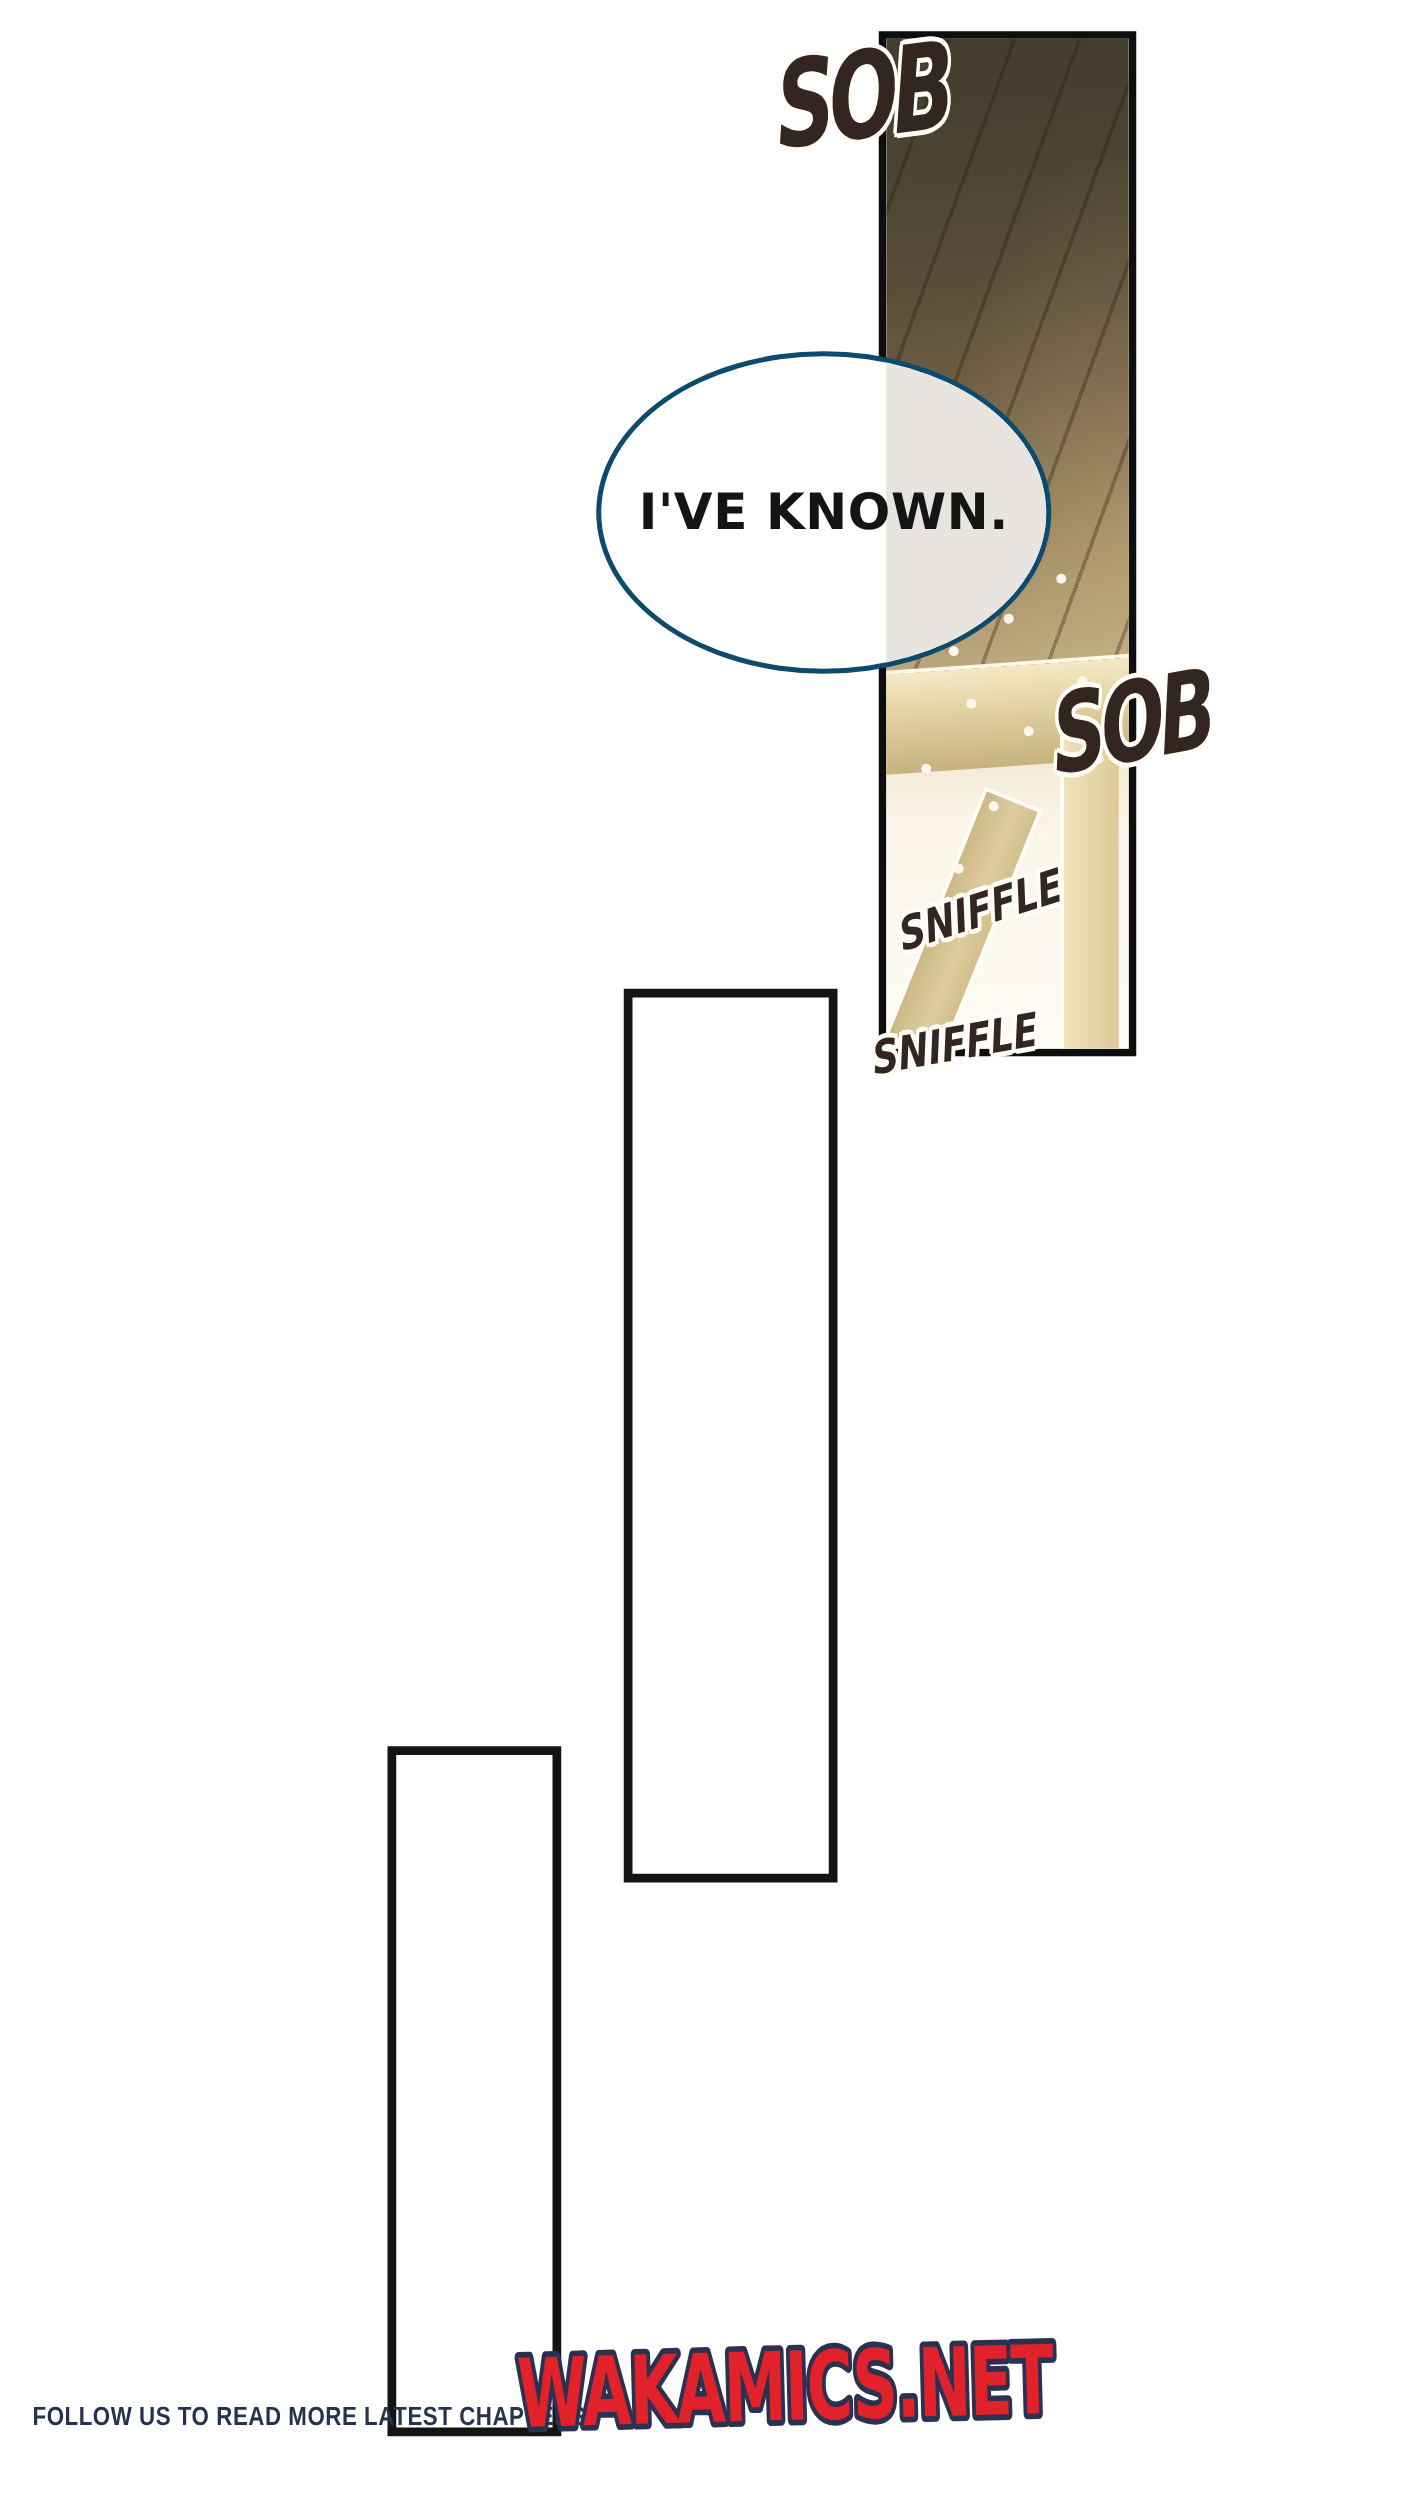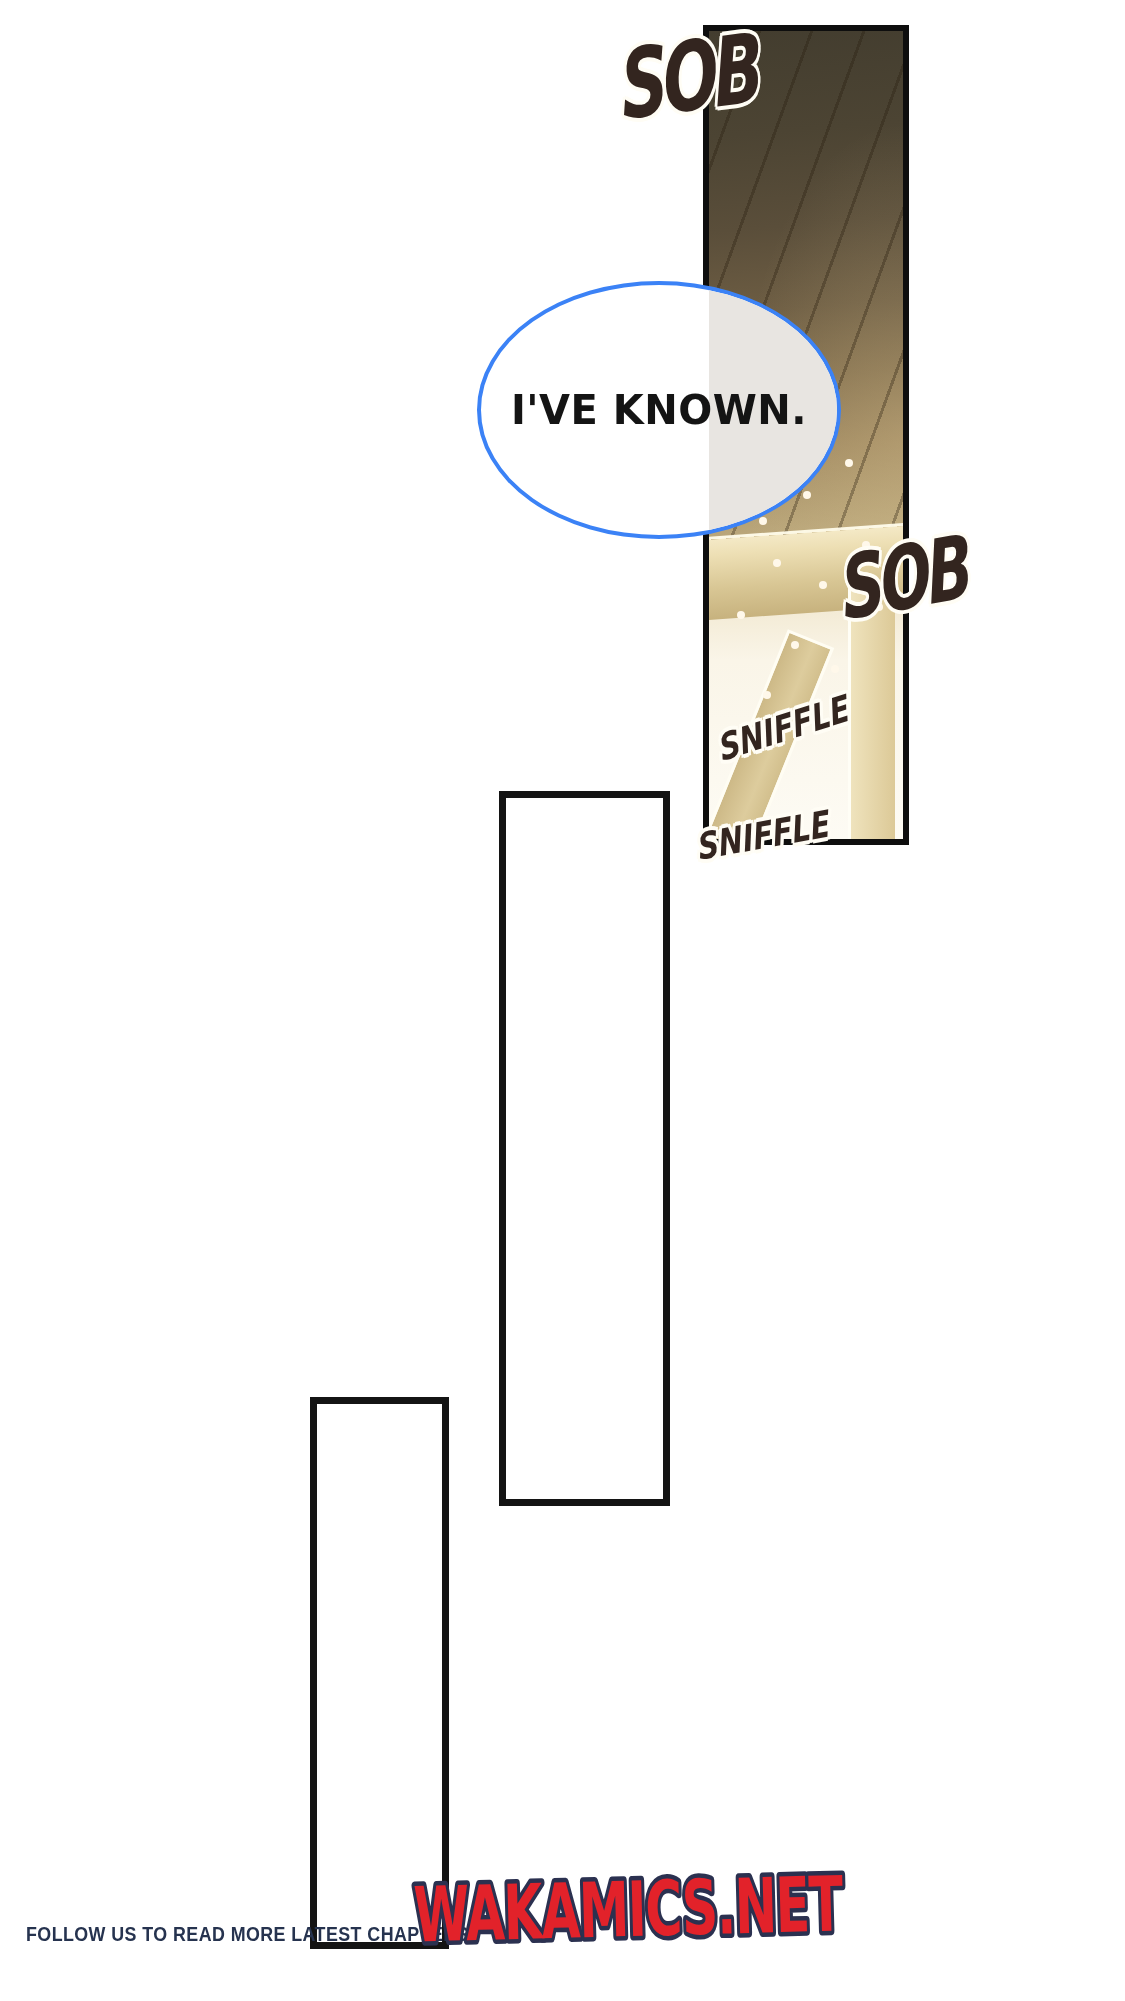--- a/index.html
+++ b/index.html
@@ -52,21 +52,21 @@
     box-shadow:
       18px 440px 0 2px #fff8ea, 52px 488px 0 2px #fff8ea, 96px 462px 0 2px #fff8ea,
       138px 430px 0 2px #fff8ea, 66px 530px 0 2px #fff8ea, 112px 552px 0 2px #fff8ea,
       155px 512px 0 2px #fff8ea, 30px 582px 0 2px #fff8ea, 84px 612px 0 2px #fff8ea,
       168px 574px 0 2px #fff8ea, 124px 636px 0 2px #fff8ea, 56px 662px 0 2px #fff8ea;
   }
 
   
   .speech-bubble {
     left:477px; top:281px; width:356px; height:250px;
-    background:#ffffff; border:4px solid #3b82f6; border-radius:50%;
+    background:#ffffff; border:4px solid #0c4a6e; border-radius:50%;
     overflow:hidden; z-index:3;
   }
   .bubble-tint {
     position:absolute; top:0; bottom:0; left:228px; right:0;
     background:#e8e5e1;
   }
   .bubble-text {
     position:absolute; left:0; top:0; right:0; bottom:0;
     display:flex; align-items:center; justify-content:center;
     font-family:"DejaVu Sans", sans-serif;

